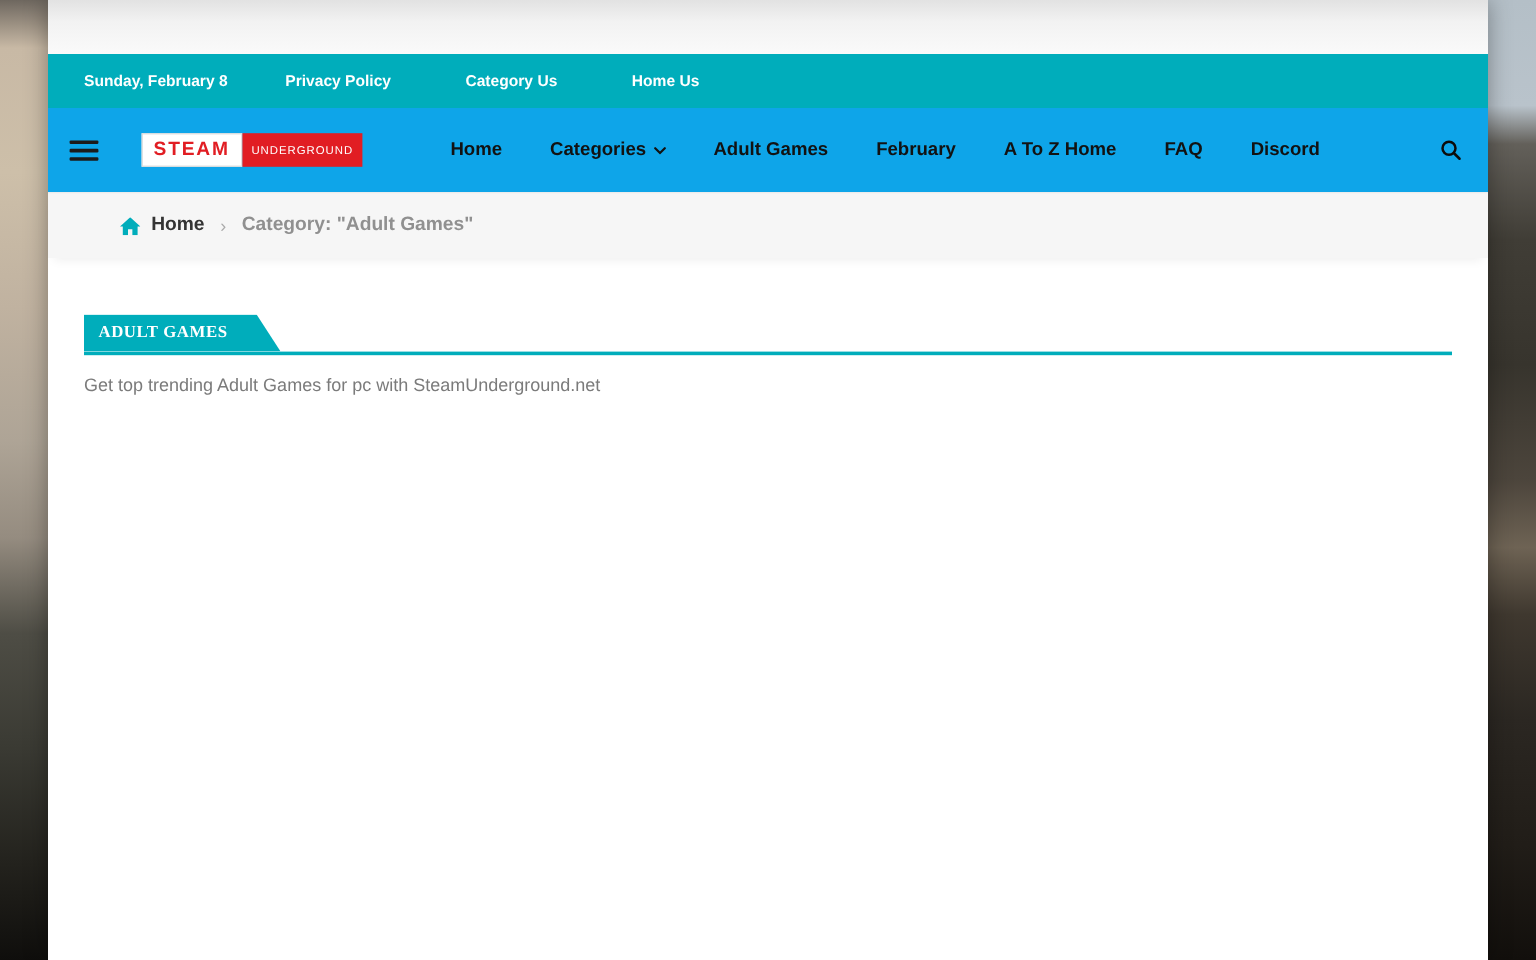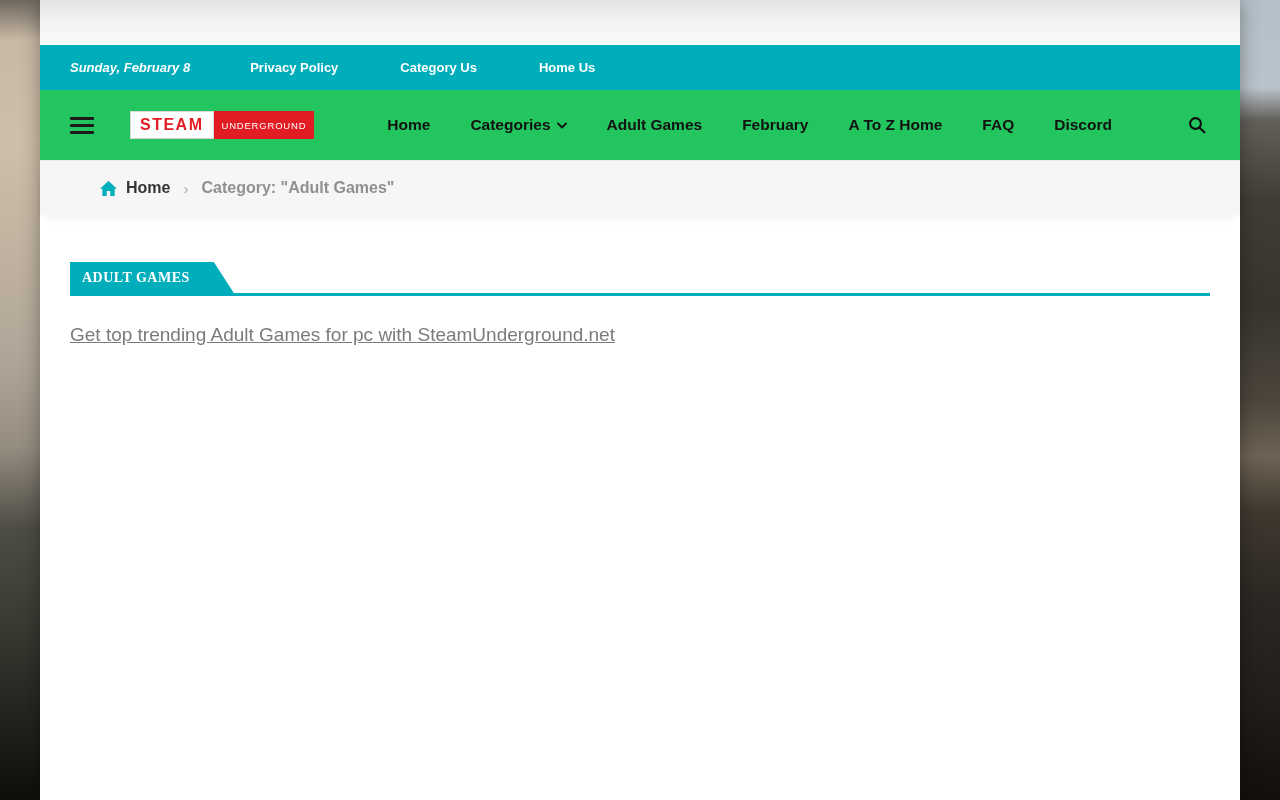--- a/index.html
+++ b/index.html
@@ -41,31 +41,31 @@
 
   
   .topbar {
     height: 45px;
     background: #00adbb;
     display: flex; align-items: center;
     padding: 0 30px;
     color: #ffffff;
     font-size: 13px; font-weight: 600;
   }
-  .topbar .date { margin-right: 28px; font-style: italic; }
+  .topbar .date { margin-right: 16px; }
   .topbar a {
     color: #ffffff; text-decoration: none; margin-right: 30px; cursor: pointer; margin-left: 32px;
   }
 
   
   .navbar {
     height: 70px;
-    background: #22c55e;
-    display: flex; align-items: center;
-    padding: 0 30px;
+    background: #0ea5e9;
+    display: flex; align-items: center;
+    padding: 0 18px;
   }
   .hamburger { width: 24px; display: flex; flex-direction: column; gap: 4px; cursor: pointer; }
   .hamburger span { display: block; height: 3px; background: #1b1b1b; border-radius: 1px; }
 
   .logo { margin-left: 36px; display: flex; align-items: stretch; height: 28px; cursor: pointer; }
   .logo-steam {
     display: flex; align-items: center;
     background: #ffffff; border: 1px solid #d9d9d9;
     padding: 0 9px;
     color: #e11d23; font-weight: bold; font-size: 16px; letter-spacing: 1.5px;
@@ -108,21 +108,21 @@
     display: inline-block;
     background: #00adbb;
     color: #ffffff;
     font-family: "Liberation Serif", serif;
     font-weight: bold; font-size: 14px; letter-spacing: 0.5px;
     line-height: 15px;
     padding: 8px 44px 8px 12px;
     clip-path: polygon(0 0, calc(100% - 20px) 0, 100% 100%, 0 100%);
   }
   .underline { height: 3px; background: #00adbb; }
-  .desc { margin-top: 28px; color: #7b7b7b; font-size: 19px; text-decoration: underline; }
+  .desc { margin-top: 17px; color: #7b7b7b; font-size: 15px; }
 </style>
 </head>
 <body>
 
 <div class="bg-left"></div>
 <div class="bg-right"></div>
 
 <div class="page">
 
   <div class="top-strip"></div>

